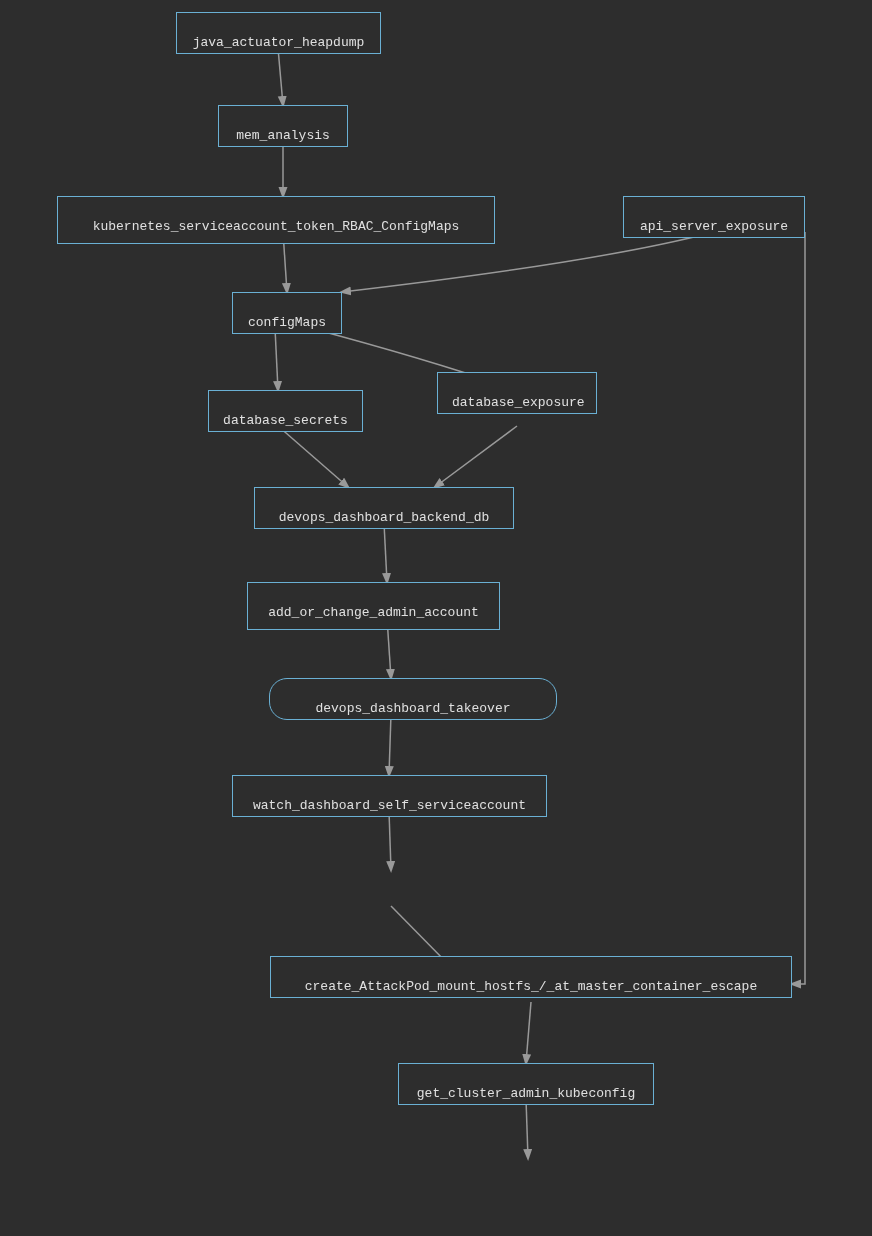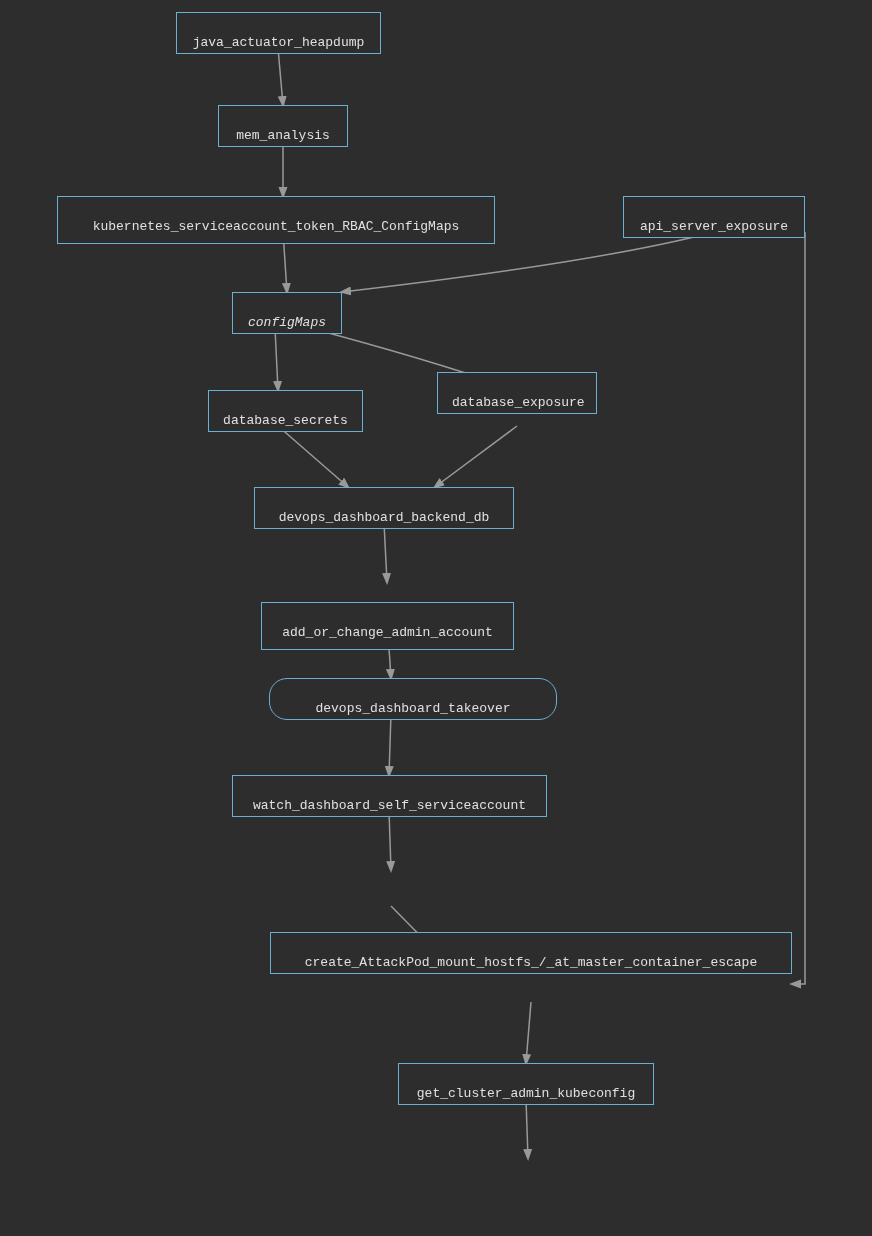--- a/index.html
+++ b/index.html
@@ -87,22 +87,22 @@
     <line x1="531" y1="1002" x2="526" y2="1063" marker-end="url(#arrow)"></line>
 
     <line x1="526" y1="1099" x2="528" y2="1158" marker-end="url(#arrow)"></line>
 
   </svg>
 
 <div class="node" style="left: 176px; top: 12px; width: 205px; height: 36px; line-height: 20px;">java_actuator_heapdump</div>
     <div class="node" style="left: 218px; top: 105px; width: 130px; height: 36px; line-height: 20px; font-family: Liberation Mono, monospace;">mem_analysis</div>
     <div class="node" style="left: 57px; top: 196px; width: 438px; height: 48px; line-height: 20px;">kubernetes_serviceaccount_token_RBAC_ConfigMaps</div>
     <div class="node" style="left: 623px; top: 196px; width: 182px; height: 36px; line-height: 20px;">api_server_exposure</div>
-    <div class="node" style="left: 232px; top: 292px; width: 110px; height: 36px; line-height: 20px; font-style: italic;">configMaps</div>
+    <div class="node" style="left: 232px; top: 292px; width: 110px; height: 36px; line-height: 20px;">configMaps</div>
     <div class="node" style="left: 208px; top: 390px; width: 155px; height: 36px; line-height: 20px;">database_secrets</div>
     <div class="node" style="left: 437px; top: 372px; width: 160px; height: 36px; line-height: 20px;">database_exposure</div>
     <div class="node" style="left: 254px; top: 487px; width: 260px; height: 36px; line-height: 20px;">devops_dashboard_backend_db</div>
-    <div class="node" style="left: 261px; top: 582px; width: 253px; height: 48px; line-height: 20px; margin-top: 20px;">add_or_change_admin_account</div>
+    <div class="node" style="left: 247px; top: 582px; width: 253px; height: 48px; line-height: 20px;">add_or_change_admin_account</div>
     <div class="node" style="left: 269px; top: 678px; width: 288px; height: 36px; line-height: 20px; border-radius: 18px;">devops_dashboard_takeover</div>
     <div class="node" style="left: 232px; top: 775px; width: 315px; height: 23px; line-height: 20px;">watch_dashboard_self_serviceaccount</div>
-    <div class="node" style="left: 270px; top: 932px; width: 522px; height: 20px; line-height: 20px; font-family: Liberation Mono, monospace;">create_AttackPod_mount_hostfs_/_at_master_container_escape</div>
+    <div class="node" style="left: 270px; top: 956px; width: 522px; height: 20px; line-height: 20px; font-family: Liberation Mono, monospace;">create_AttackPod_mount_hostfs_/_at_master_container_escape</div>
     <div class="node" style="left: 398px; top: 1063px; width: 256px; height: 36px; line-height: 20px;">get_cluster_admin_kubeconfig</div>
   </div>
 
 </body></html>

